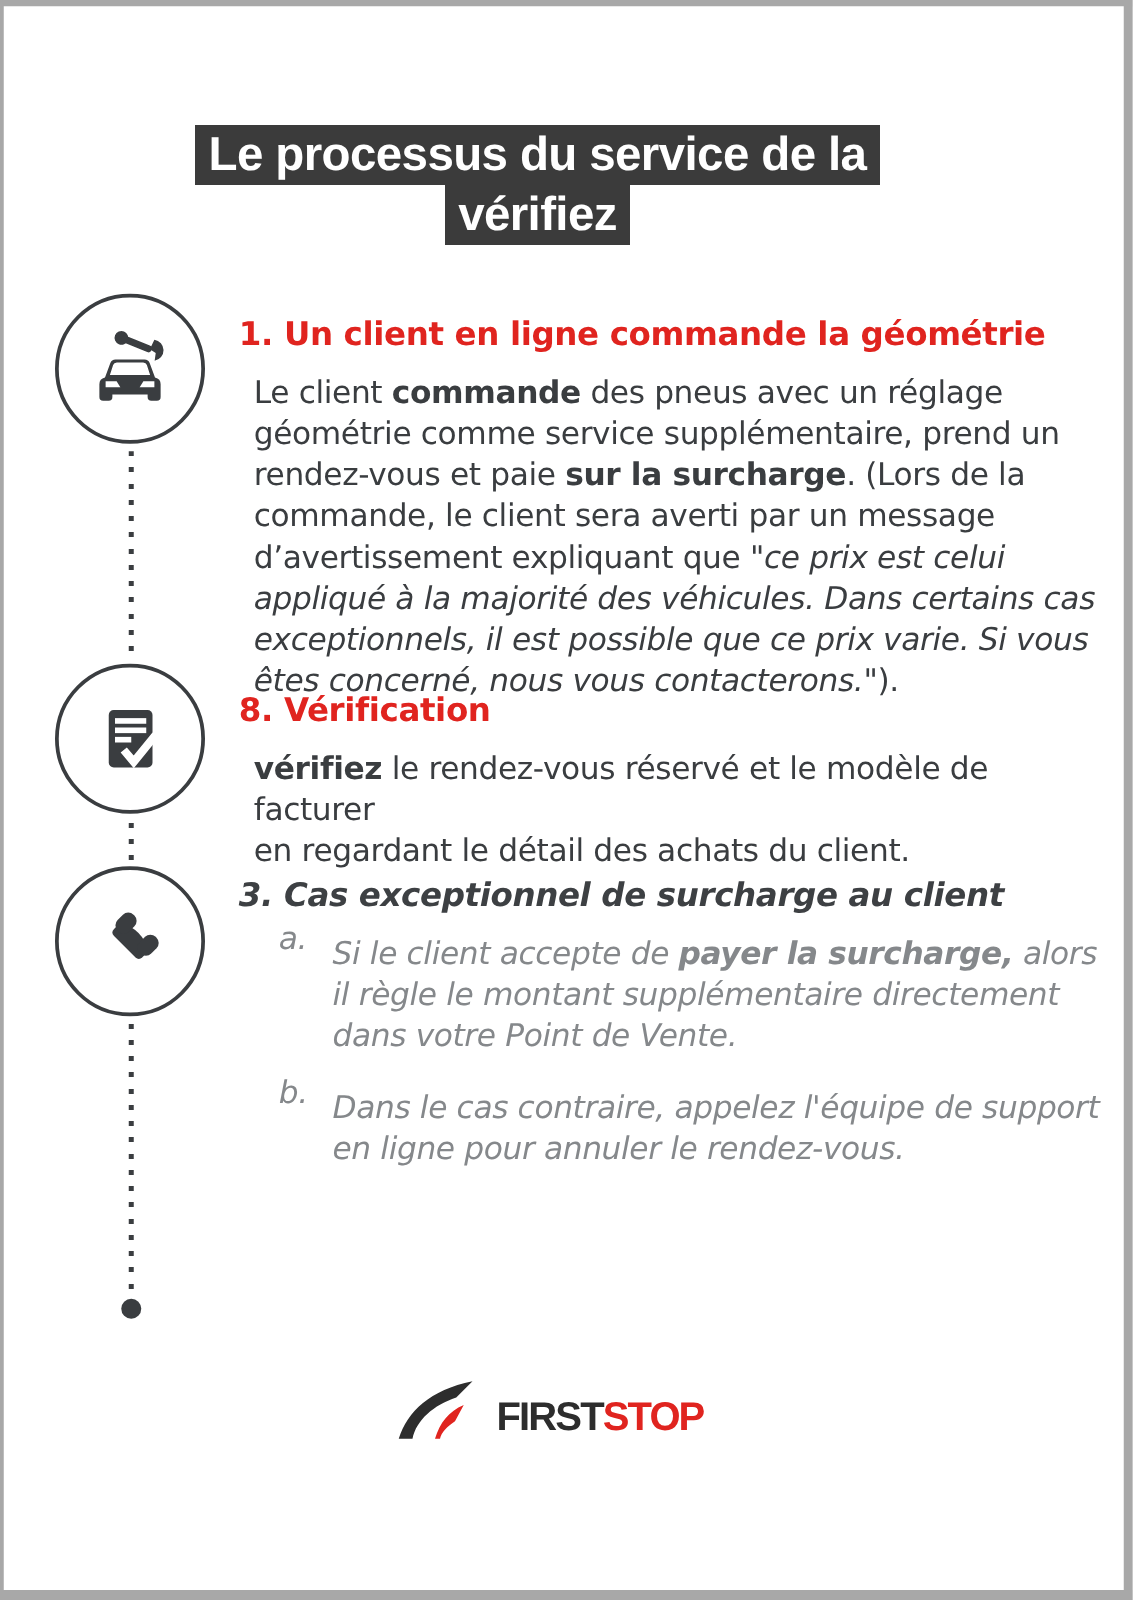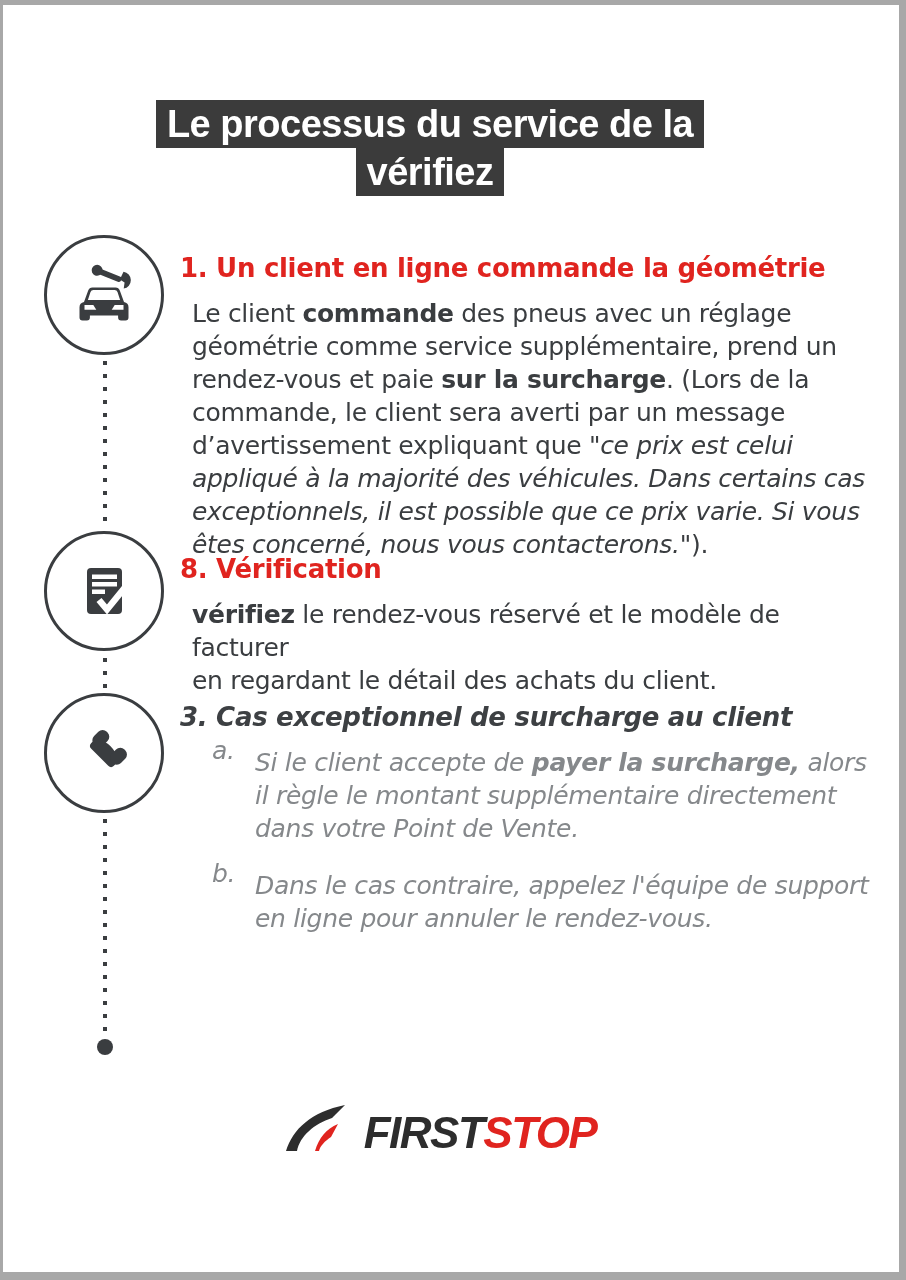--- a/index.html
+++ b/index.html
@@ -28,43 +28,43 @@
   .c1{top:235px;} .c2{top:531px;} .c3{top:693px;}
   .dotline{position:absolute;left:103px;width:4px;
     background:repeating-linear-gradient(to bottom,#3a3d40 0 4px,transparent 4px 13px);}
   .seg1{top:361px;height:160px;}
   .seg2{top:658px;height:32px;}
   .seg3{top:819px;height:218px;}
   .end-dot{position:absolute;left:97px;top:1039px;width:16px;height:16px;border-radius:50%;
     background:#3a3d40;}
 
   
-  .step{position:absolute;left:180px;width:714px;}
+  .step{position:absolute;left:191px;width:714px;}
   .s1{top:252px;} .s2{top:553px;} .s3{top:701px;}
   .step h2{margin:0;font-size:26px;line-height:33px;font-weight:bold;letter-spacing:-0.3px;}
   .h-red{color:#e0241f;}
   .h-em{color:#3d4043;font-style:italic;}
   .step p{margin:12px;font-size:25px;line-height:33px;color:#3a3d40;
     white-space:pre-wrap;letter-spacing:-0.3px;}
   .s3 p{color:#85888b;font-style:italic;}
   .runs .b{font-weight:bold;}
   .runs .i{font-style:italic;}
   .sublist{margin:0 0 0 32px;}
   .subitem{display:flex;}
   .subitem .marker{flex:0 0 31px;font-size:25px;line-height:33px;color:#85888b;
     font-style:italic;letter-spacing:-0.3px;}
   .subitem p{flex:1;}
 
   
   .logo{position:absolute;top:1100px;left:0;right:0;height:52px;
     display:flex;align-items:flex-end;justify-content:center;
     transform:translateX(-13px);}
   .logo-swoosh{margin-right:6px;}
-  .logo-word{font-family:"Liberation Sans",sans-serif;font-style:italic;font-weight:bold;
-    font-size:44px;line-height:36px;letter-spacing:-1.5px;margin-bottom:1px;white-space:nowrap;}
+  .logo-word{font-family:"Liberation Sans",sans-serif;font-weight:bold;
+    font-size:32px;line-height:36px;letter-spacing:-1.5px;margin-bottom:1px;white-space:nowrap;}
   .logo-first{color:#2d2d2d;} .logo-stop{color:#e0241f;}
   .icon-svg{display:block;}
 </style>
 </head>
 <body>
 
 <div class="page">
   <div class="edge edge-top"></div>
   <div class="edge edge-bottom"></div>
   <div class="edge edge-left"></div>

